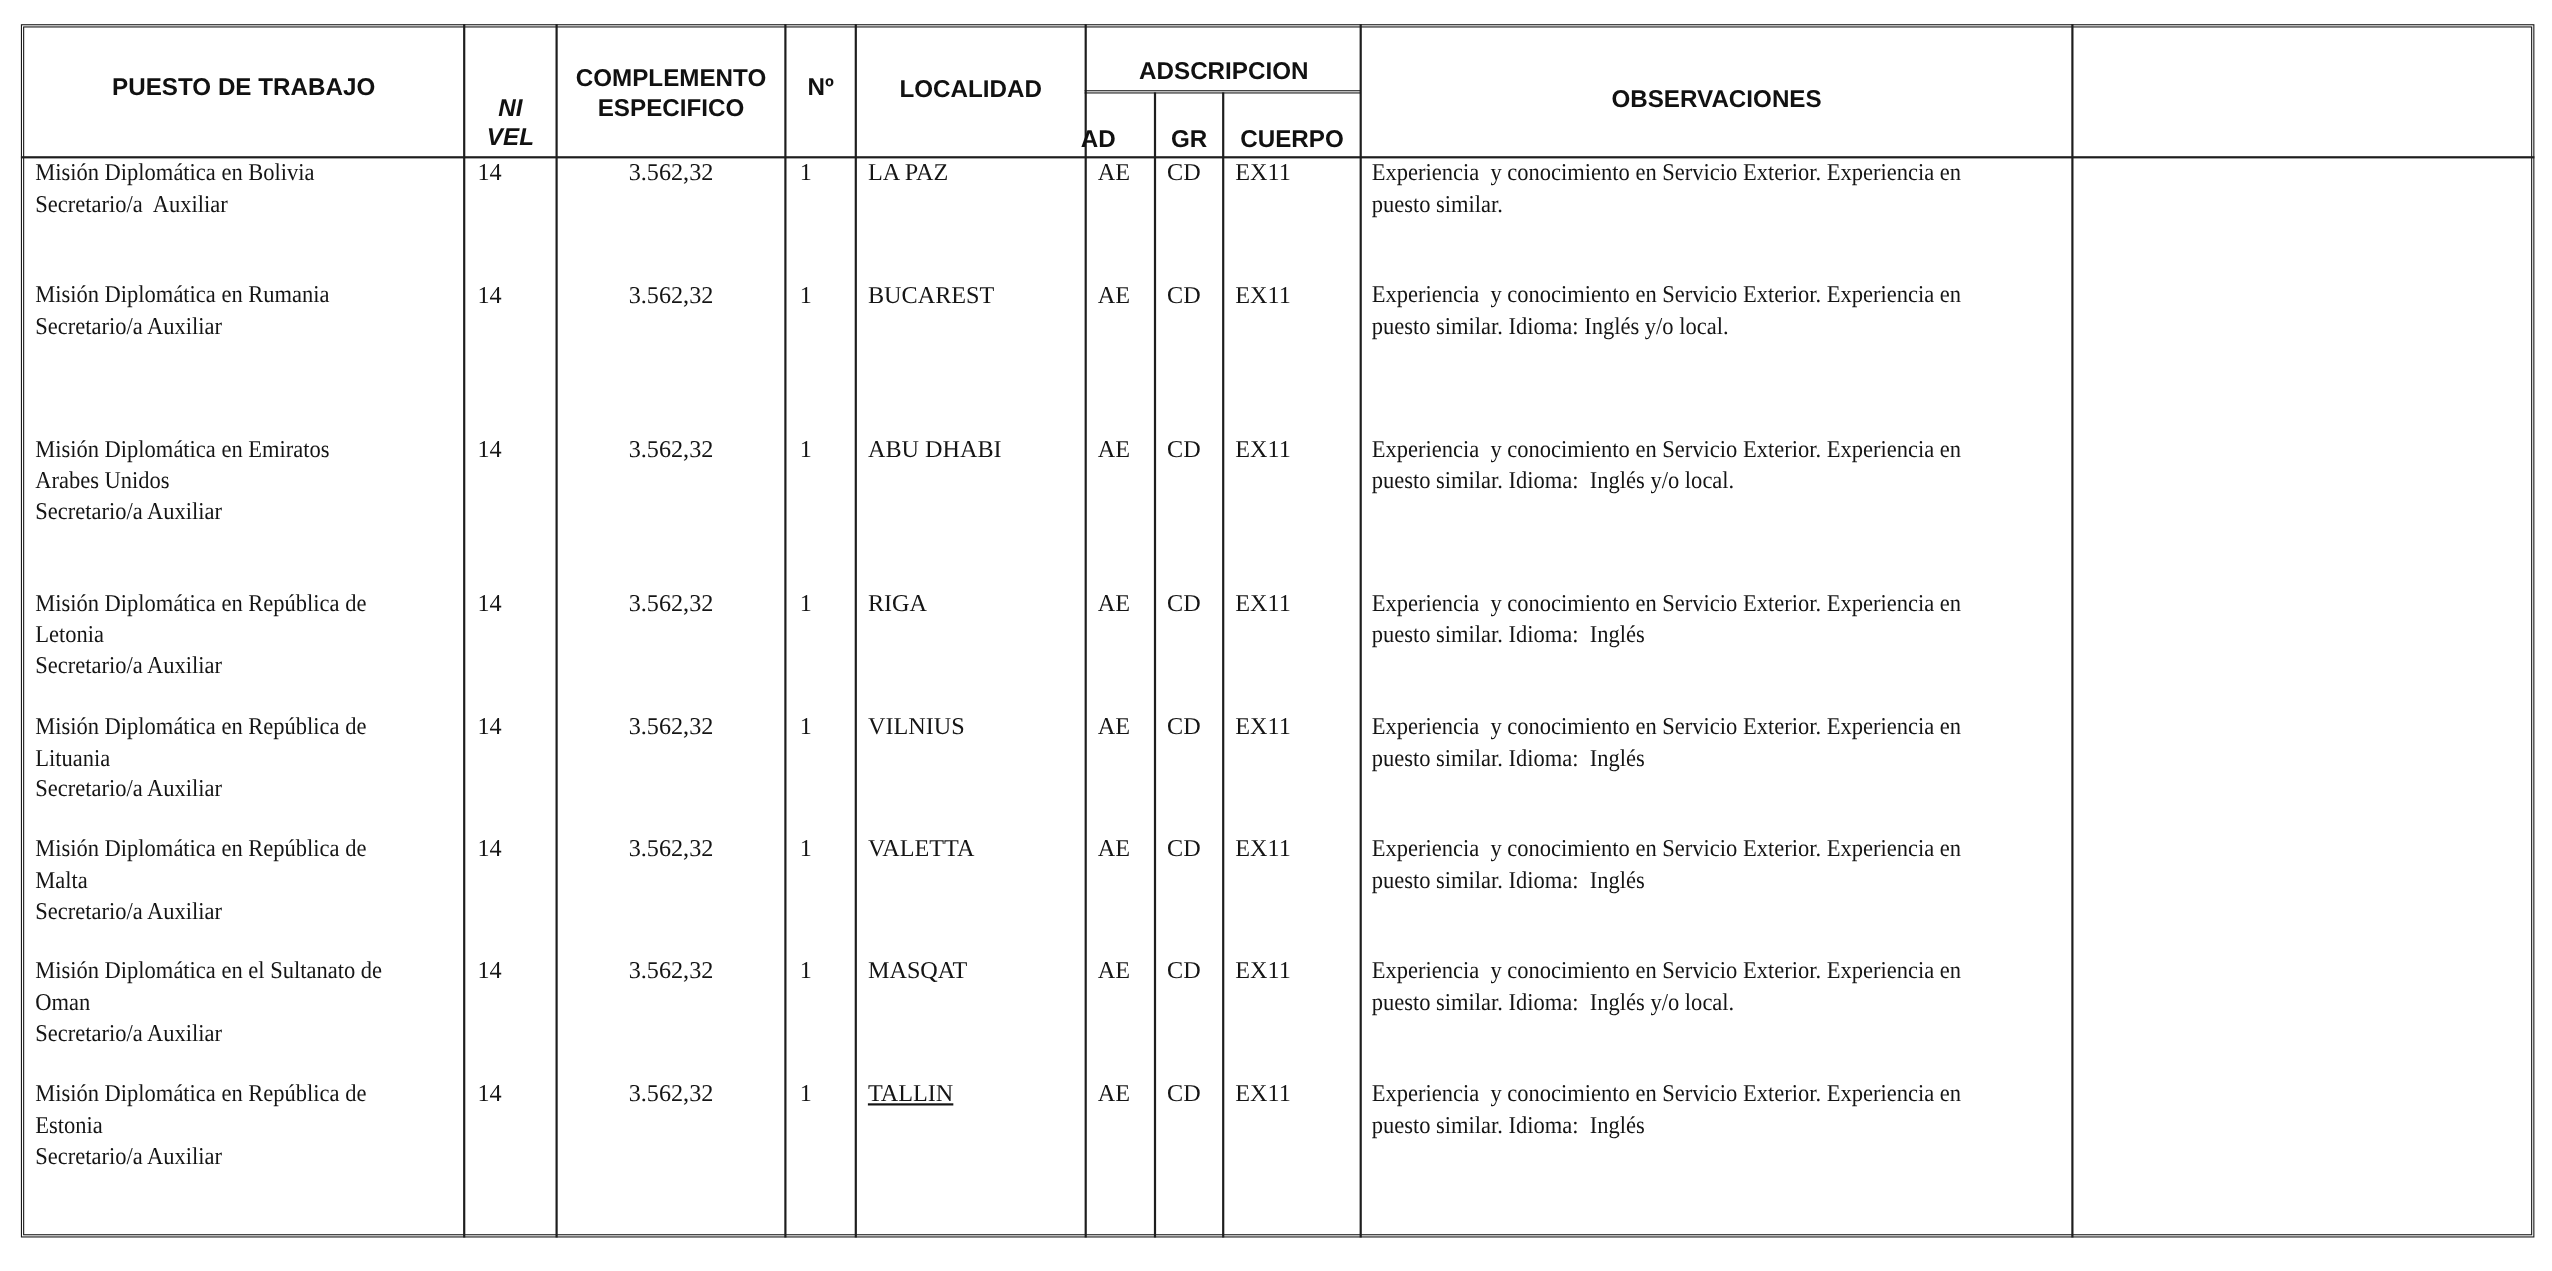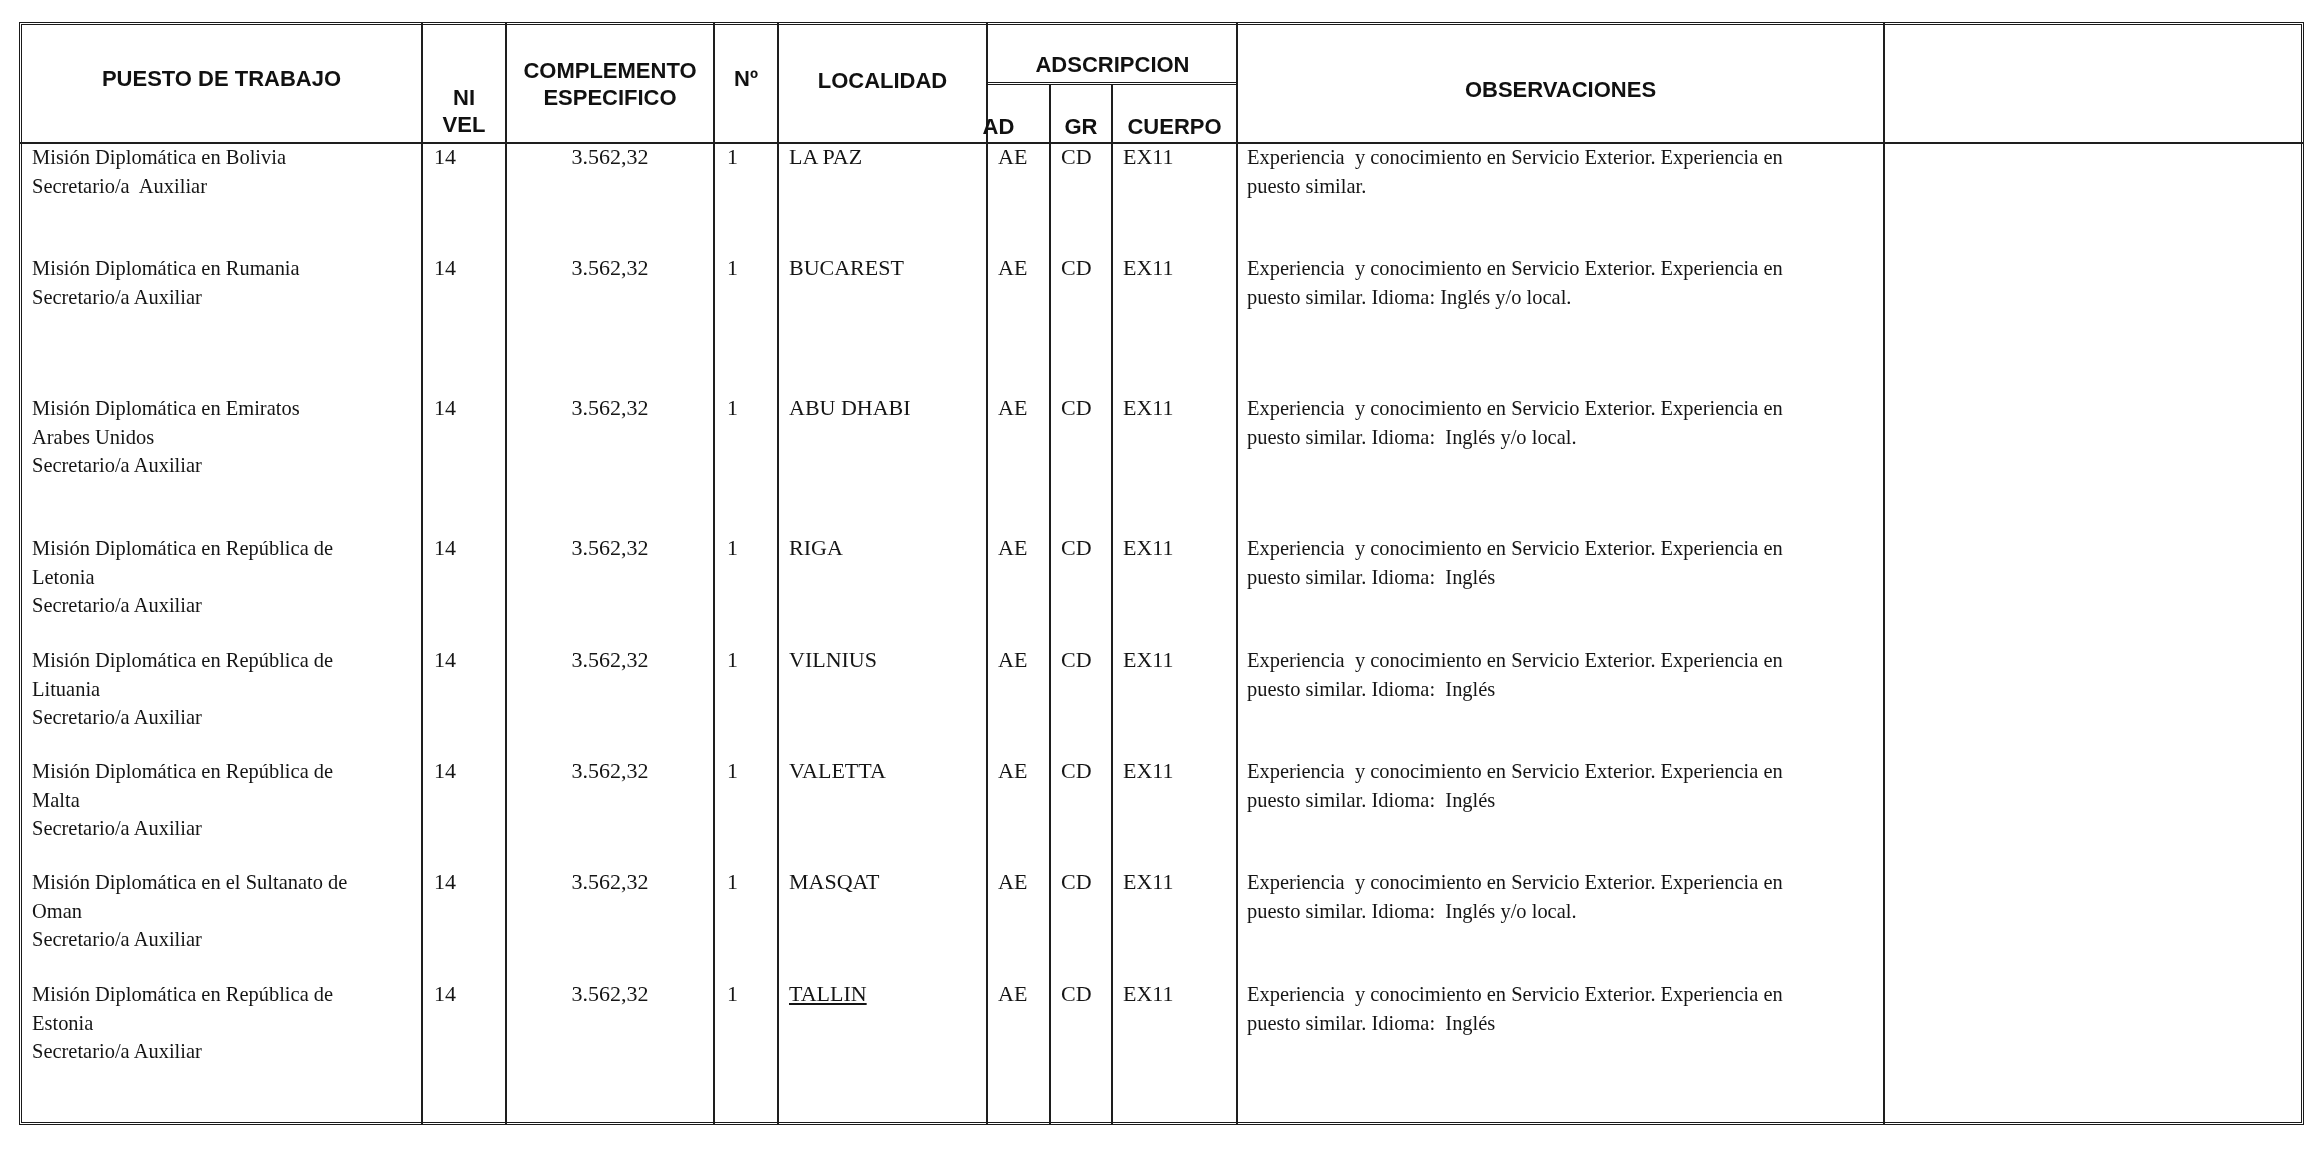--- a/index.html
+++ b/index.html
@@ -40,21 +40,21 @@
   <div class="vline" style="left:1111px; top:84px; height:1041px"></div>
   <div class="vline" style="left:1236px"></div>
   <div class="vline" style="left:1883px"></div>
 
   <div class="hline" style="left:986px; width:251px; top:82px; border-top:3px double #1a1a1a;"></div>
   <div class="hline" style="left:19px; width:2285px; top:142px;"></div>
 
   <div class="hdr" style="left:22px; top:25px; width:399px; height:117px;">
     <span style="margin-top:-10px">PUESTO DE TRABAJO</span>
   </div>
-  <div class="hdr" style="left:423px; top:25px; width:82px; height:117px; flex-direction:column; justify-content:flex-end;">
+  <div class="hdr" style="left:423px; top:25px; width:82px; height:117px; flex-direction:column; justify-content:flex-end;font-style:italic;">
     <span>NI</span>
     <span style="margin-bottom:4px">VEL</span>
   </div>
   <div class="hdr" style="left:507px; top:25px; width:206px; height:117px; flex-direction:column;">
     <span>COMPLEMENTO</span>
     <span>ESPECIFICO</span>
   </div>
   <div class="hdr" style="left:715px; top:25px; width:62px; height:117px;">
     <span style="margin-top:-10px">Nº</span>
   </div>

